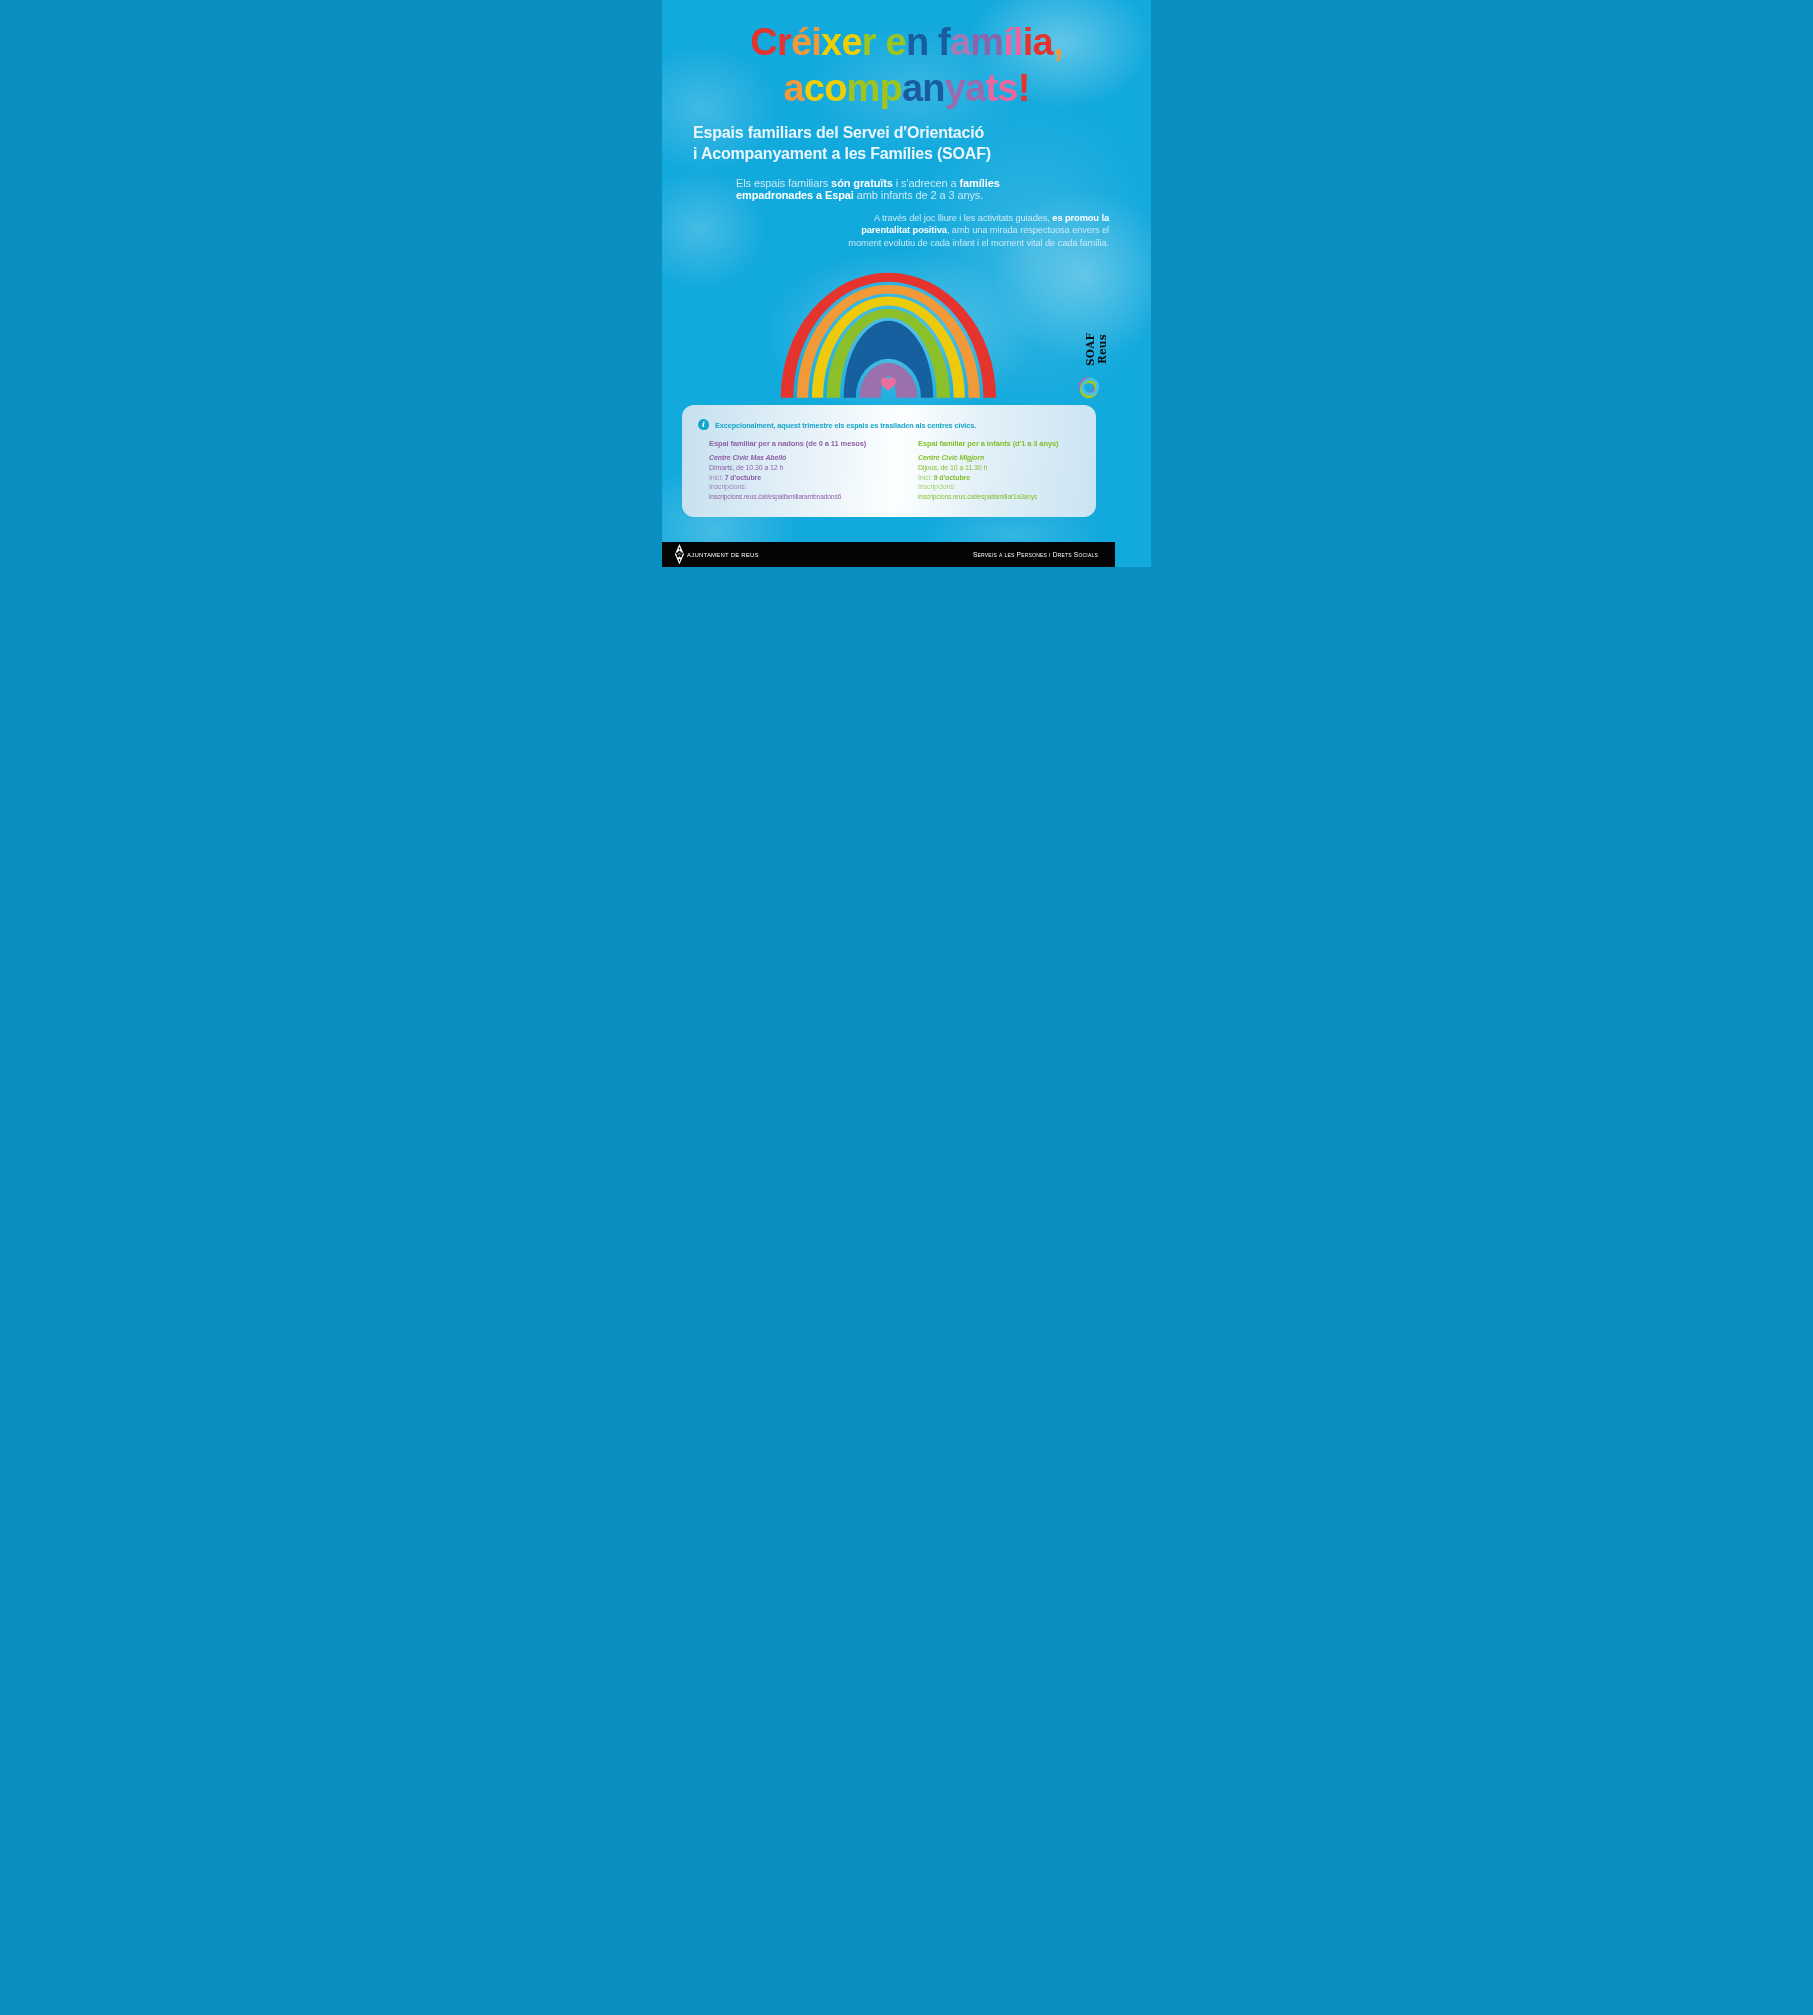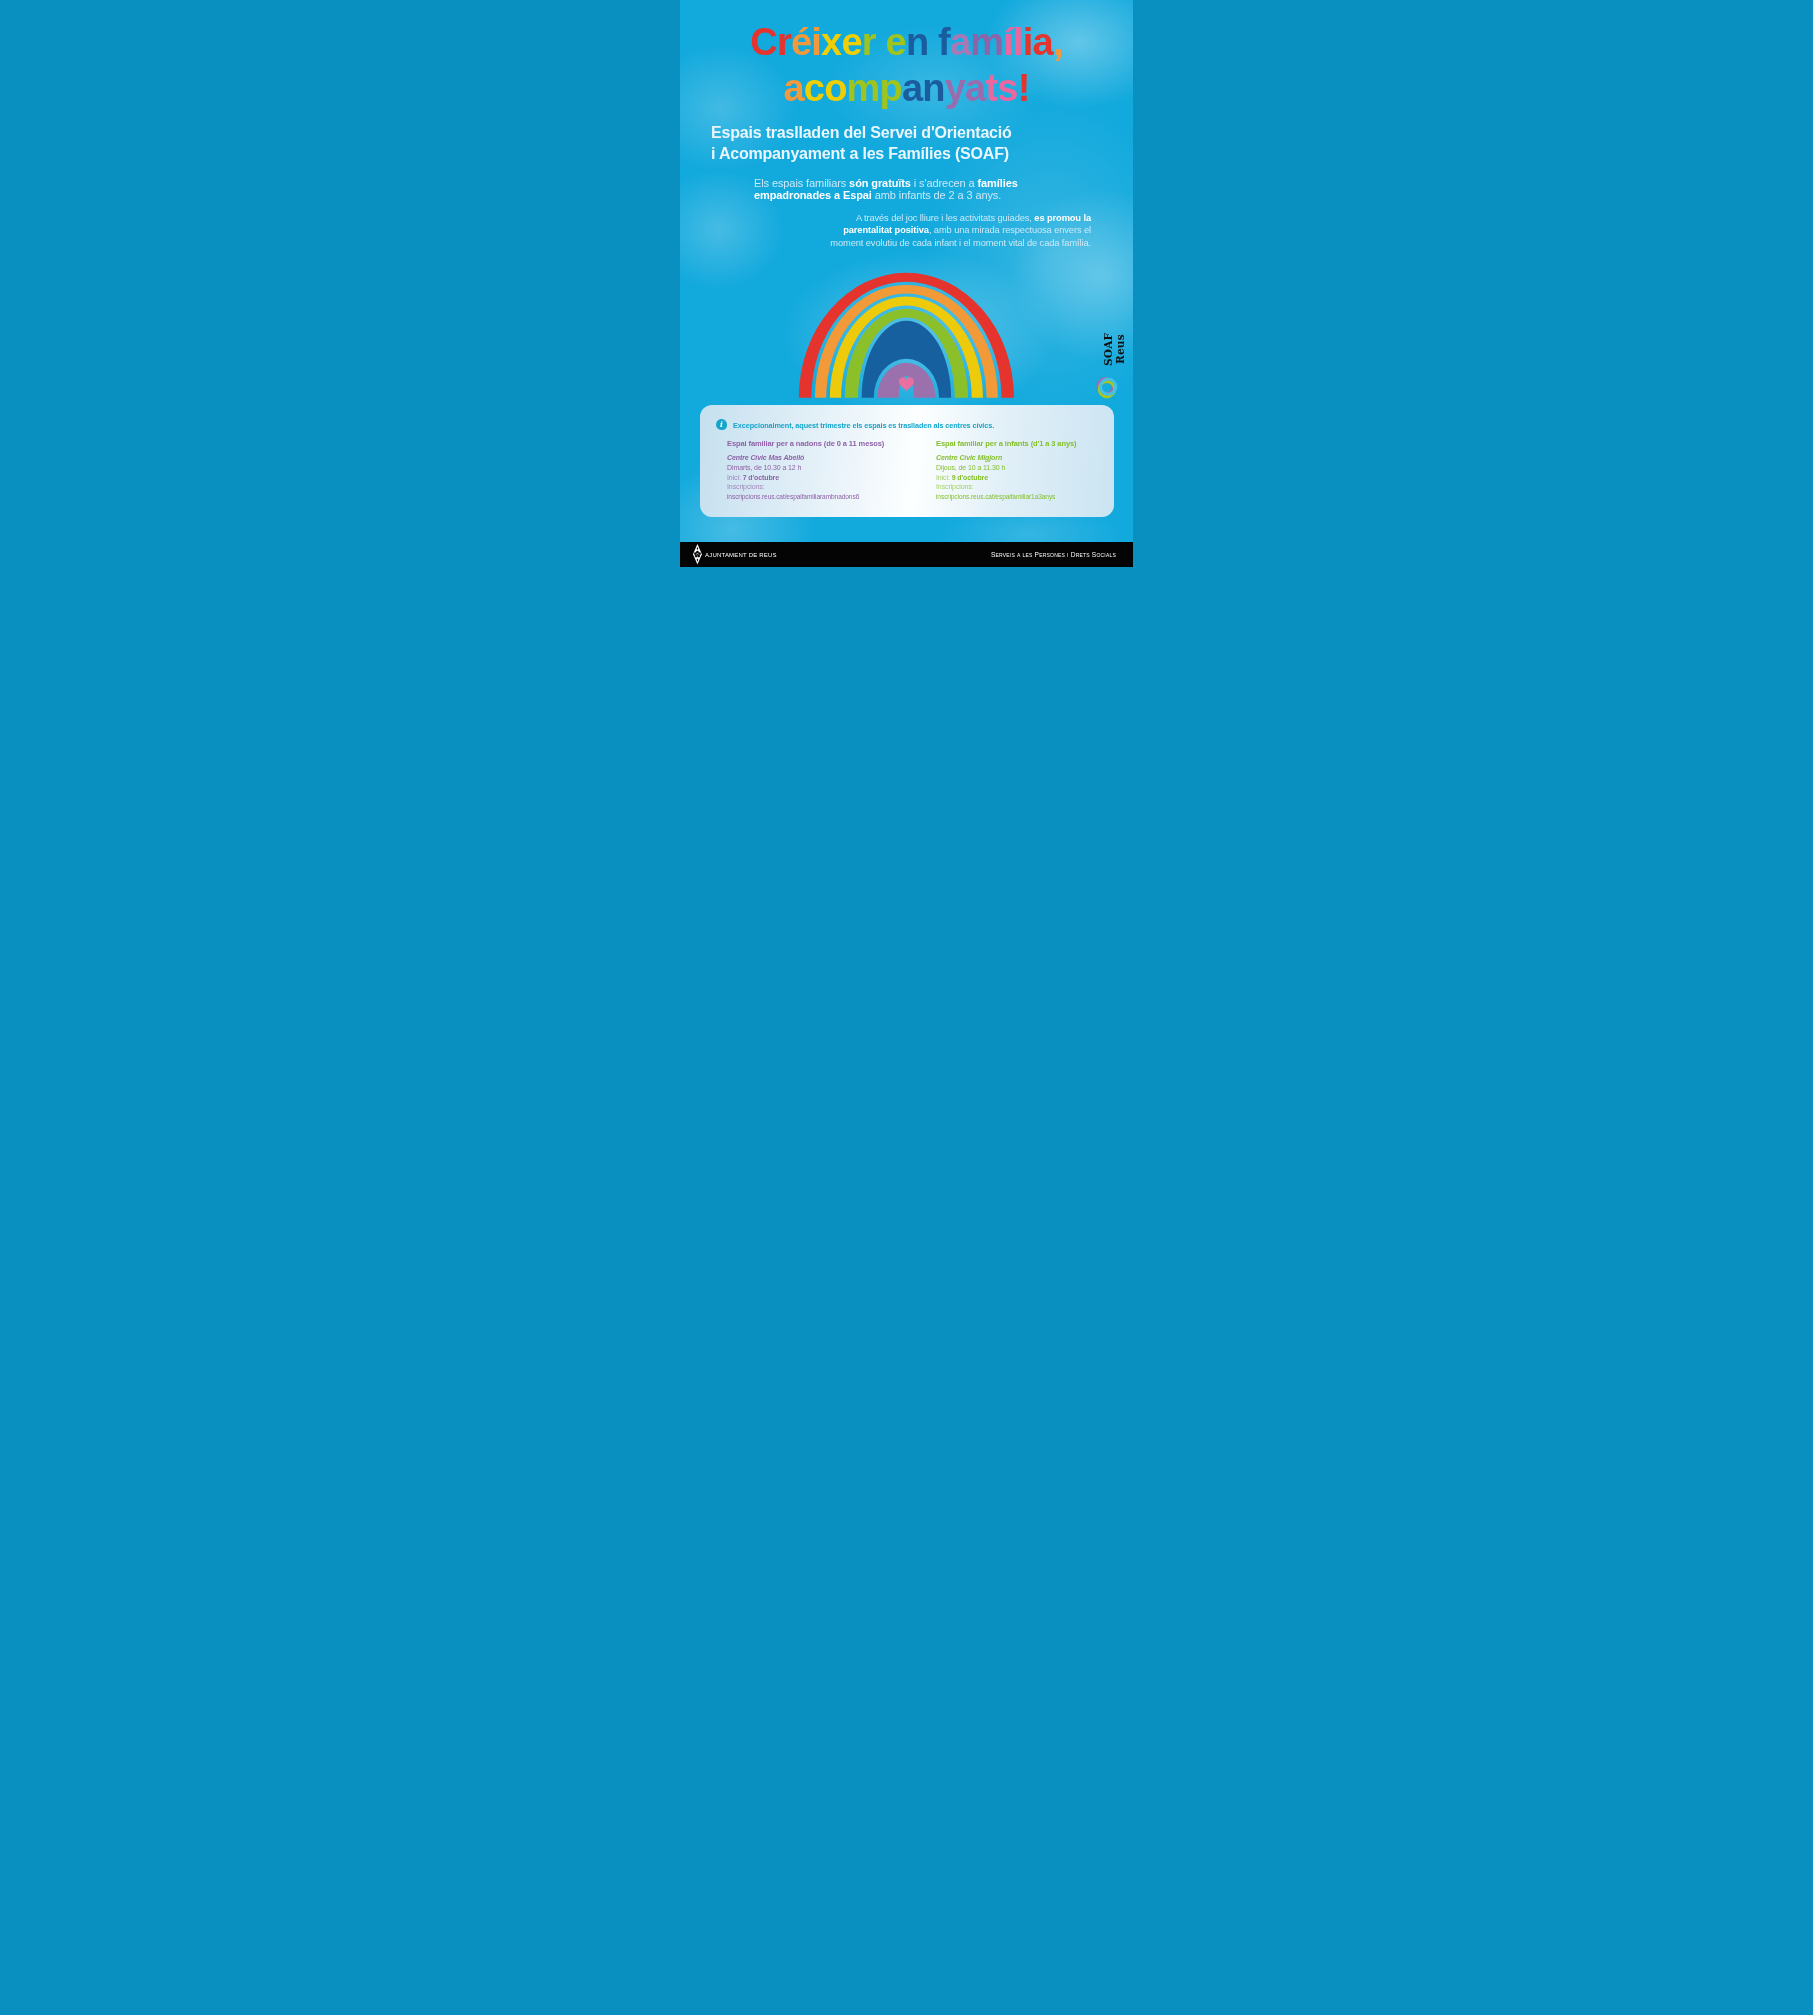--- a/index.html
+++ b/index.html
@@ -1,18 +1,18 @@
 <!DOCTYPE html>
 <html style="font-size:6.4px"><head>
 <meta charset="utf-8">
 <style>
   html,body{margin:0;padding:0;background:#0a90c0;}
   .poster{
     position:relative;width:453px;height:567px;overflow:hidden;
-    font-family:"Liberation Sans",sans-serif;margin:0 auto;
+    font-family:"Liberation Sans",sans-serif;margin:0 auto;padding-left:36px;
   }
   .sky-base{position:absolute;inset:0;}
   .cloud{position:absolute;border-radius:50%;pointer-events:none;}
   .c1{left:306px;top:-24px;width:185px;height:133px;background:radial-gradient(closest-side,rgba(255,255,255,.34),rgba(255,255,255,0));}
   .c2{left:-36px;top:44px;width:153px;height:129px;background:radial-gradient(closest-side,rgba(255,255,255,.20),rgba(255,255,255,0));}
   .c3{left:145px;top:24px;width:218px;height:129px;background:radial-gradient(closest-side,rgba(255,255,255,.16),rgba(255,255,255,0));}
   .c4{left:-28px;top:169px;width:133px;height:121px;background:radial-gradient(closest-side,rgba(255,255,255,.22),rgba(255,255,255,0));}
   .c5{left:242px;top:93px;width:258px;height:330px;background:radial-gradient(closest-side,rgba(255,255,255,.15),rgba(255,255,255,0));}
   .c6{left:101px;top:250px;width:274px;height:169px;background:radial-gradient(closest-side,rgba(255,255,255,.30),rgba(255,255,255,0));}
   .c7{left:330px;top:189px;width:185px;height:173px;background:radial-gradient(closest-side,rgba(255,255,255,.28),rgba(255,255,255,0));}
@@ -84,21 +84,21 @@
   <div class="cloud c5"></div>
   <div class="cloud c6"></div>
   <div class="cloud c7"></div>
   <div class="cloud c8"></div>
   <div class="cloud c9"></div>
 
   <div class="title title-line1" style="position:absolute;"><span style="color: rgb(229, 51, 46);">C</span><span style="color: rgb(229, 51, 46);">r</span><span style="color: rgb(242, 153, 59);">é</span><span style="color: rgb(242, 153, 59);">i</span><span style="color: rgb(238, 207, 5);">x</span><span style="color: rgb(238, 207, 5);">e</span><span style="color: rgb(159, 196, 29);">r</span><span> </span><span style="color: rgb(159, 196, 29);">e</span><span style="color: rgb(26, 92, 158);">n</span><span> </span><span style="color: rgb(26, 92, 158);">f</span><span style="color: rgb(168, 121, 182);">a</span><span style="color: rgb(141, 100, 168);">m</span><span style="color: rgb(236, 103, 159);">í</span><span style="color: rgb(236, 103, 159);">l</span><span style="color: rgb(229, 51, 46);">i</span><span style="color: rgb(229, 51, 46);">a</span><span style="color: rgb(242, 153, 59);">,</span></div>
   <div class="title title-line2" style="position:absolute;"><span style="color: rgb(242, 153, 59);">a</span><span style="color: rgb(238, 207, 5);">c</span><span style="color: rgb(238, 207, 5);">o</span><span style="color: rgb(159, 196, 29);">m</span><span style="color: rgb(159, 196, 29);">p</span><span style="color: rgb(26, 92, 158);">a</span><span style="color: rgb(26, 92, 158);">n</span><span style="color: rgb(154, 108, 174);">y</span><span style="color: rgb(154, 108, 174);">a</span><span style="color: rgb(236, 103, 159);">t</span><span style="color: rgb(236, 103, 159);">s</span><span style="color: rgb(229, 51, 46);">!</span></div>
 
   <div class="subtitle">
-    <div>Espais traslladen del Servei d'Orientació</div>
+    <div>Espais familiars del Servei d'Orientació</div>
     <div>i Acompanyament a les Famílies (SOAF)</div>
   </div>
 
   <div class="intro">
     <div><span>Els espais familiars </span><span class="b">són gratuïts</span><span> i s'adrecen a </span><span class="b">famílies</span></div>
     <div><span class="b">empadronades a Espai</span><span> amb infants de 2 a 3 anys.</span></div>
   </div>
 
   <div class="promo">
     <div><span>A través del joc lliure i les activitats guiades, </span><span class="b">es promou la</span></div>

